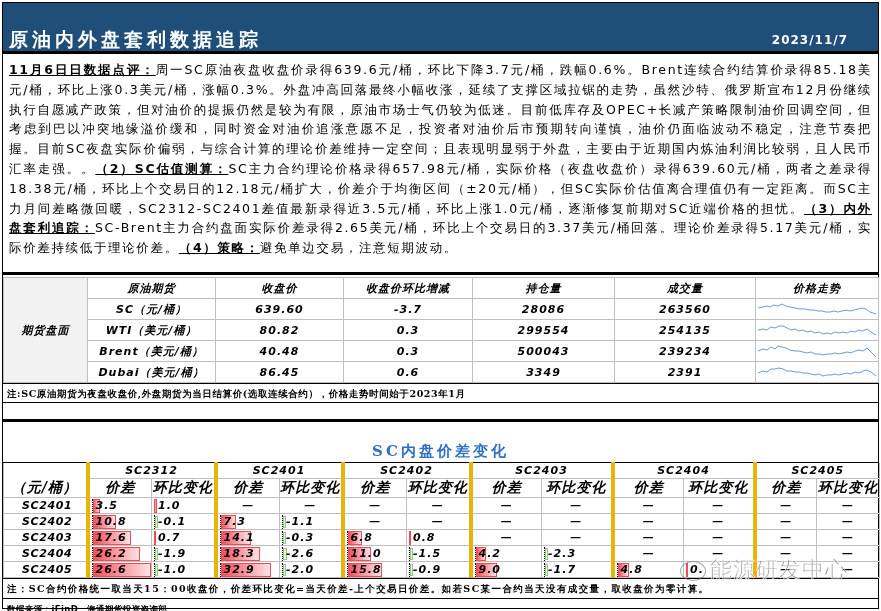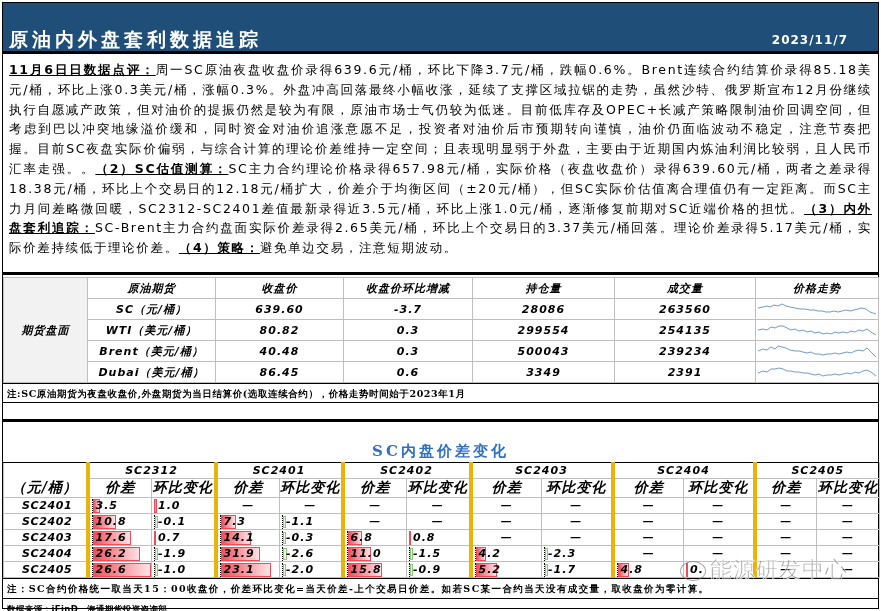--- a/index.html
+++ b/index.html
@@ -216,40 +216,40 @@
             <td>—</td>
             <td class="grp">—</td>
             <td>—</td>
             <td class="grp">—</td>
             <td>—</td>
           </tr>
           <tr>
             <td class="rl">SC2404</td>
             <td class="grp cell-num"><span class="bar-left-dash"></span><span class="bar" style="width: 47.5338px;"></span><span class="v">26.2</span></td>
             <td class="cell-num"><span class="bar-left-dash"></span><span class="gbar" style="width: 3px;"></span><span class="v">-1.9</span></td>
-            <td class="grp cell-num"><span class="bar-left-dash"></span><span class="bar" style="width: 39.9023px;"></span><span class="v">31.9</span></td>
+            <td class="grp cell-num"><span class="bar-left-dash"></span><span class="bar" style="width: 39.9023px;"></span><span class="v">18.3</span></td>
             <td class="cell-num"><span class="bar-left-dash"></span><span class="gbar" style="width: 3.9px;"></span><span class="v">-2.6</span></td>
             <td class="grp cell-num"><span class="bar-left-dash"></span><span class="bar" style="width: 23.985px;"></span><span class="v">11.0</span></td>
             <td class="cell-num"><span class="bar-left-dash"></span><span class="gbar" style="width: 3px;"></span><span class="v">-1.5</span></td>
             <td class="grp cell-num"><span class="bar-left-dash"></span><span class="bar" style="width: 10.2632px;"></span><span class="v">4.2</span></td>
             <td class="cell-num"><span class="bar-left-dash"></span><span class="gbar" style="width: 3.45px;"></span><span class="v">-2.3</span></td>
             <td class="grp">—</td>
             <td>—</td>
             <td class="grp">—</td>
             <td>—</td>
           </tr>
           <tr>
             <td class="rl">SC2405</td>
             <td class="grp cell-num"><span class="bar-left-dash"></span><span class="bar" style="width: 58px;"></span><span class="v">26.6</span></td>
             <td class="cell-num"><span class="bar-left-dash"></span><span class="gbar" style="width: 3px;"></span><span class="v">-1.0</span></td>
-            <td class="grp cell-num"><span class="bar-left-dash"></span><span class="bar" style="width: 50.3684px;"></span><span class="v">23.1</span></td>
+            <td class="grp cell-num"><span class="bar-left-dash"></span><span class="bar" style="width: 50.3684px;"></span><span class="v">32.9</span></td>
             <td class="cell-num"><span class="bar-left-dash"></span><span class="gbar" style="width: 3px;"></span><span class="v">-2.0</span></td>
             <td class="grp cell-num"><span class="bar-left-dash"></span><span class="bar" style="width: 34.4511px;"></span><span class="v">15.8</span></td>
             <td class="cell-num"><span class="bar-left-dash"></span><span class="gbar" style="width: 3px;"></span><span class="v">-0.9</span></td>
-            <td class="grp cell-num"><span class="bar-left-dash"></span><span class="bar" style="width: 21.9925px;"></span><span class="v">5.2</span></td>
+            <td class="grp cell-num"><span class="bar-left-dash"></span><span class="bar" style="width: 21.9925px;"></span><span class="v">9.0</span></td>
             <td class="cell-num"><span class="bar-left-dash"></span><span class="gbar" style="width: 3px;"></span><span class="v">-1.7</span></td>
             <td class="grp cell-num"><span class="bar-left-dash"></span><span class="bar" style="width: 11.7293px;"></span><span class="v">4.8</span></td>
             <td class="cell-num"><span class="bar-left-dash"></span><span class="bar" style="width: 2px; left: 2px;"></span><span class="v">0.</span></td>
             <td class="grp">—</td>
             <td>—</td>
           </tr>
         </tbody>
     </table>
     <div class="fnote">注：SC合约价格统一取当天15：00收盘价，价差环比变化=当天价差-上个交易日价差。如若SC某一合约当天没有成交量，取收盘价为零计算。</div>
     <div class="fsrc">数据来源：iFinD、海通期货投资咨询部</div>

